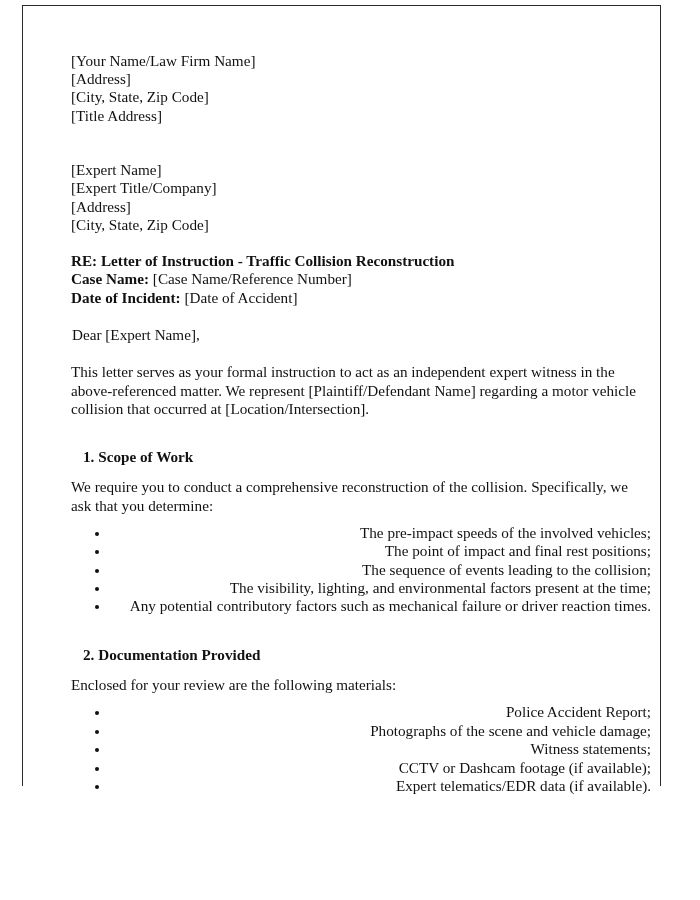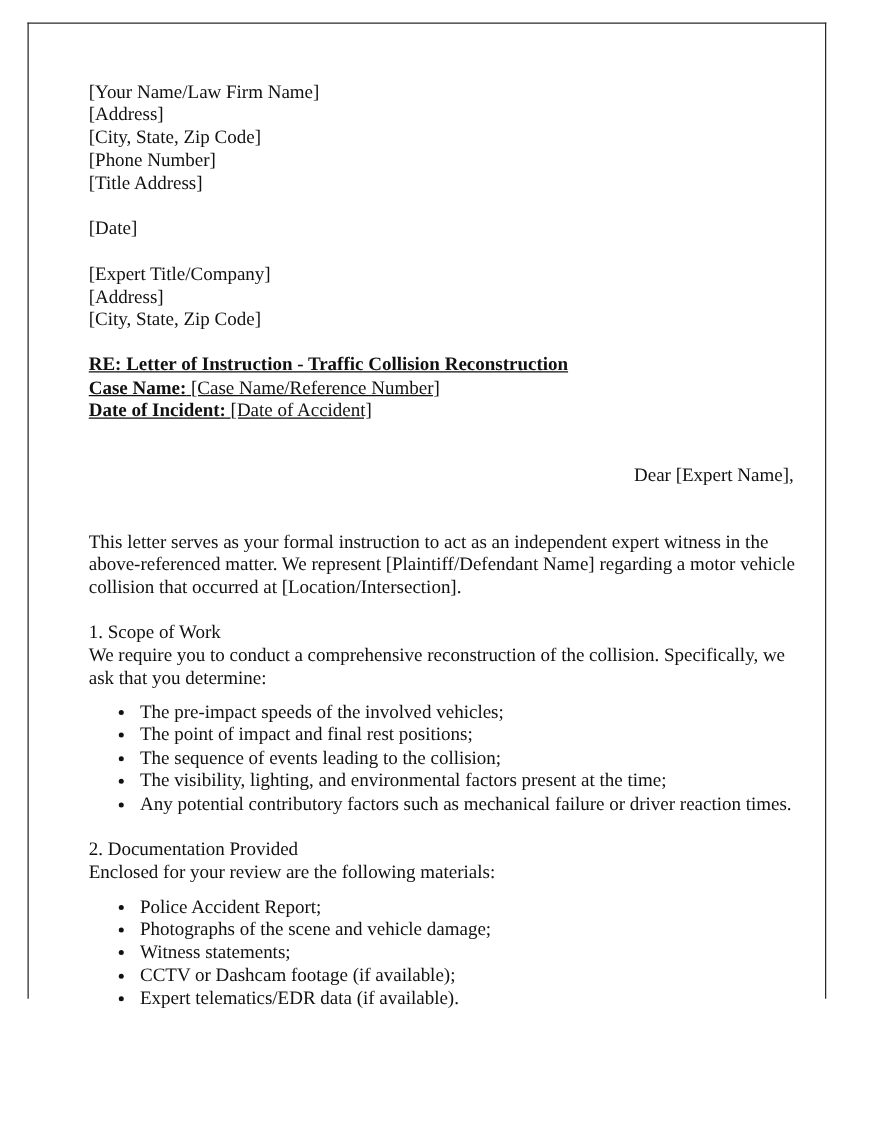--- a/index.html
+++ b/index.html
@@ -13,21 +13,21 @@
     position: relative;
     overflow: hidden;
     font-family: "Liberation Serif", "DejaVu Serif", serif;
     color: #111111;
   }
 
   
   .page-frame {
     position: absolute;
     left: 22px;
-    top: 18px;
+    top: 5px;
     width: 639px;
     height: 781px;
     border-top: 1.5px solid #2a2a2a;
     border-left: 1.5px solid #2a2a2a;
     border-right: 1.5px solid #2a2a2a;
     border-bottom: none;
     box-sizing: border-box;
     background: #ffffff;
   }
 
@@ -48,83 +48,79 @@
     white-space: pre;
   }
 
   .spacer-line {
     display: block;
     height: 18.2px;
   }
 
   .re-block {
     margin: 0;
-    text-decoration: underline;
   }
   .re-line {
     display: block;
     font-weight: bold;
   }
   .re-line .val {
     font-weight: normal;
   }
 
   .salutation {
-    margin: 16px;
-    text-align: right;
+    margin: 1px;
   }
 
   .para {
     margin: 0;
     text-align: left;
   }
 
   .section-heading {
     display: block;
-    font-weight: normal;
-    margin: 0;
+    font-weight: bold;
+    margin: 12px;
   }
 
   ul.doc-list {
     margin: 9px 0 0 0;
     padding-left: 39px;
     list-style-type: disc;
+    text-align: right;
   }
   ul.doc-list li {
     margin: 0;
     padding-left: 2px;
     line-height: 18.4px;
   }
   ul.doc-list li::marker {
     font-size: 13px;
   }
 </style>
 </head>
 <body>
 
 <div class="page-frame">
   <div class="page-content">
 
     <div class="addr-block">
       <span class="addr-line">[Your Name/Law Firm Name]</span>
       <span class="addr-line">[Address]</span>
       <span class="addr-line">[City, State, Zip Code]</span>
-      <span class="addr-line">[Phone Number]</span>
       <span class="addr-line">[Title Address]</span>
     </div>
 
     <span class="spacer-line"></span>
 
-    <div class="addr-block">
-      <span class="addr-line">[Date]</span>
-    </div>
 
     <span class="spacer-line"></span>
 
     <div class="addr-block">
+      <span class="addr-line">[Expert Name]</span>
       <span class="addr-line">[Expert Title/Company]</span>
       <span class="addr-line">[Address]</span>
       <span class="addr-line">[City, State, Zip Code]</span>
     </div>
 
     <span class="spacer-line"></span>
 
     <div class="re-block">
       <span class="re-line">RE: Letter of Instruction - Traffic Collision Reconstruction</span>
       <span class="re-line"><span>Case Name:</span> <span class="val">[Case Name/Reference Number]</span></span>

